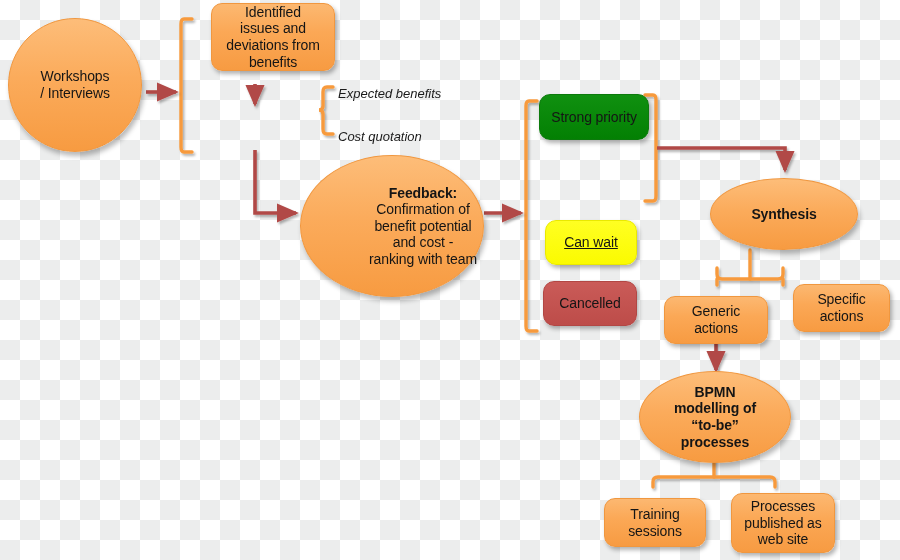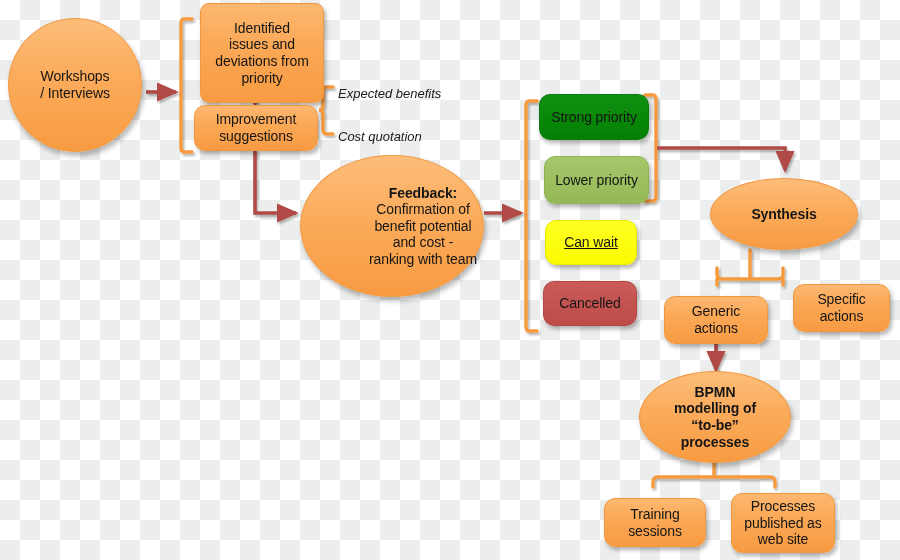--- a/index.html
+++ b/index.html
@@ -127,56 +127,47 @@
     </g>
   </svg>
 
   <div class="node ellipse" style="left:8px; top:18px; width:134px; height:134px;">
     <div class="inner">
       <div>Workshops</div>
       <div>/ Interviews</div>
     </div>
   </div>
 
-  <div class="node box" style="left:200px; top:3px; width:124px; height:100px;border-radius:9px;">
+  <div class="node box" style="left:211px; top:3px; width:124px; height:68px;">
     <div class="inner">
       <div>Identified</div>
       <div>issues and</div>
       <div>deviations from</div>
-      <div>priority</div>
-    </div>
-  </div>
-
-  <div class="node box" style="left:194px; top:105px; width:124px; height:46px;">
-    <div class="inner">
-      <div>Improvement</div>
-      <div>suggestions</div>
-    </div>
-  </div>
+      <div>benefits</div>
+    </div>
+  </div>
+
 
   <div class="note" style="left:338px; top:86px;">Expected benefits</div>
   <div class="note" style="left:338px; top:129px;">Cost quotation</div>
 
   <div class="node ellipse" style="left:300px; top:155px; width:184px; height:142px;justify-content:flex-end;">
     <div class="inner">
       <div class="bold">Feedback:</div>
       <div>Confirmation of</div>
       <div>benefit potential</div>
       <div>and cost -</div>
       <div>ranking with team</div>
     </div>
   </div>
 
   <div class="node box strong" style="left:539px; top:94px; width:110px; height:46px;">
     <div class="inner">Strong priority</div>
   </div>
 
-  <div class="node box lower" style="left:544px; top:156px; width:105px; height:48px;">
-    <div class="inner">Lower priority</div>
-  </div>
 
   <div class="node box canwait" style="left:545px; top:220px; width:92px; height:45px;text-decoration:underline;">
     <div class="inner">Can wait</div>
   </div>
 
   <div class="node ellipse" style="left:710px; top:178px; width:148px; height:72px;">
     <div class="inner bold">Synthesis</div>
   </div>
 
   <div class="node box cancelled" style="left:543px; top:281px; width:94px; height:45px;">

